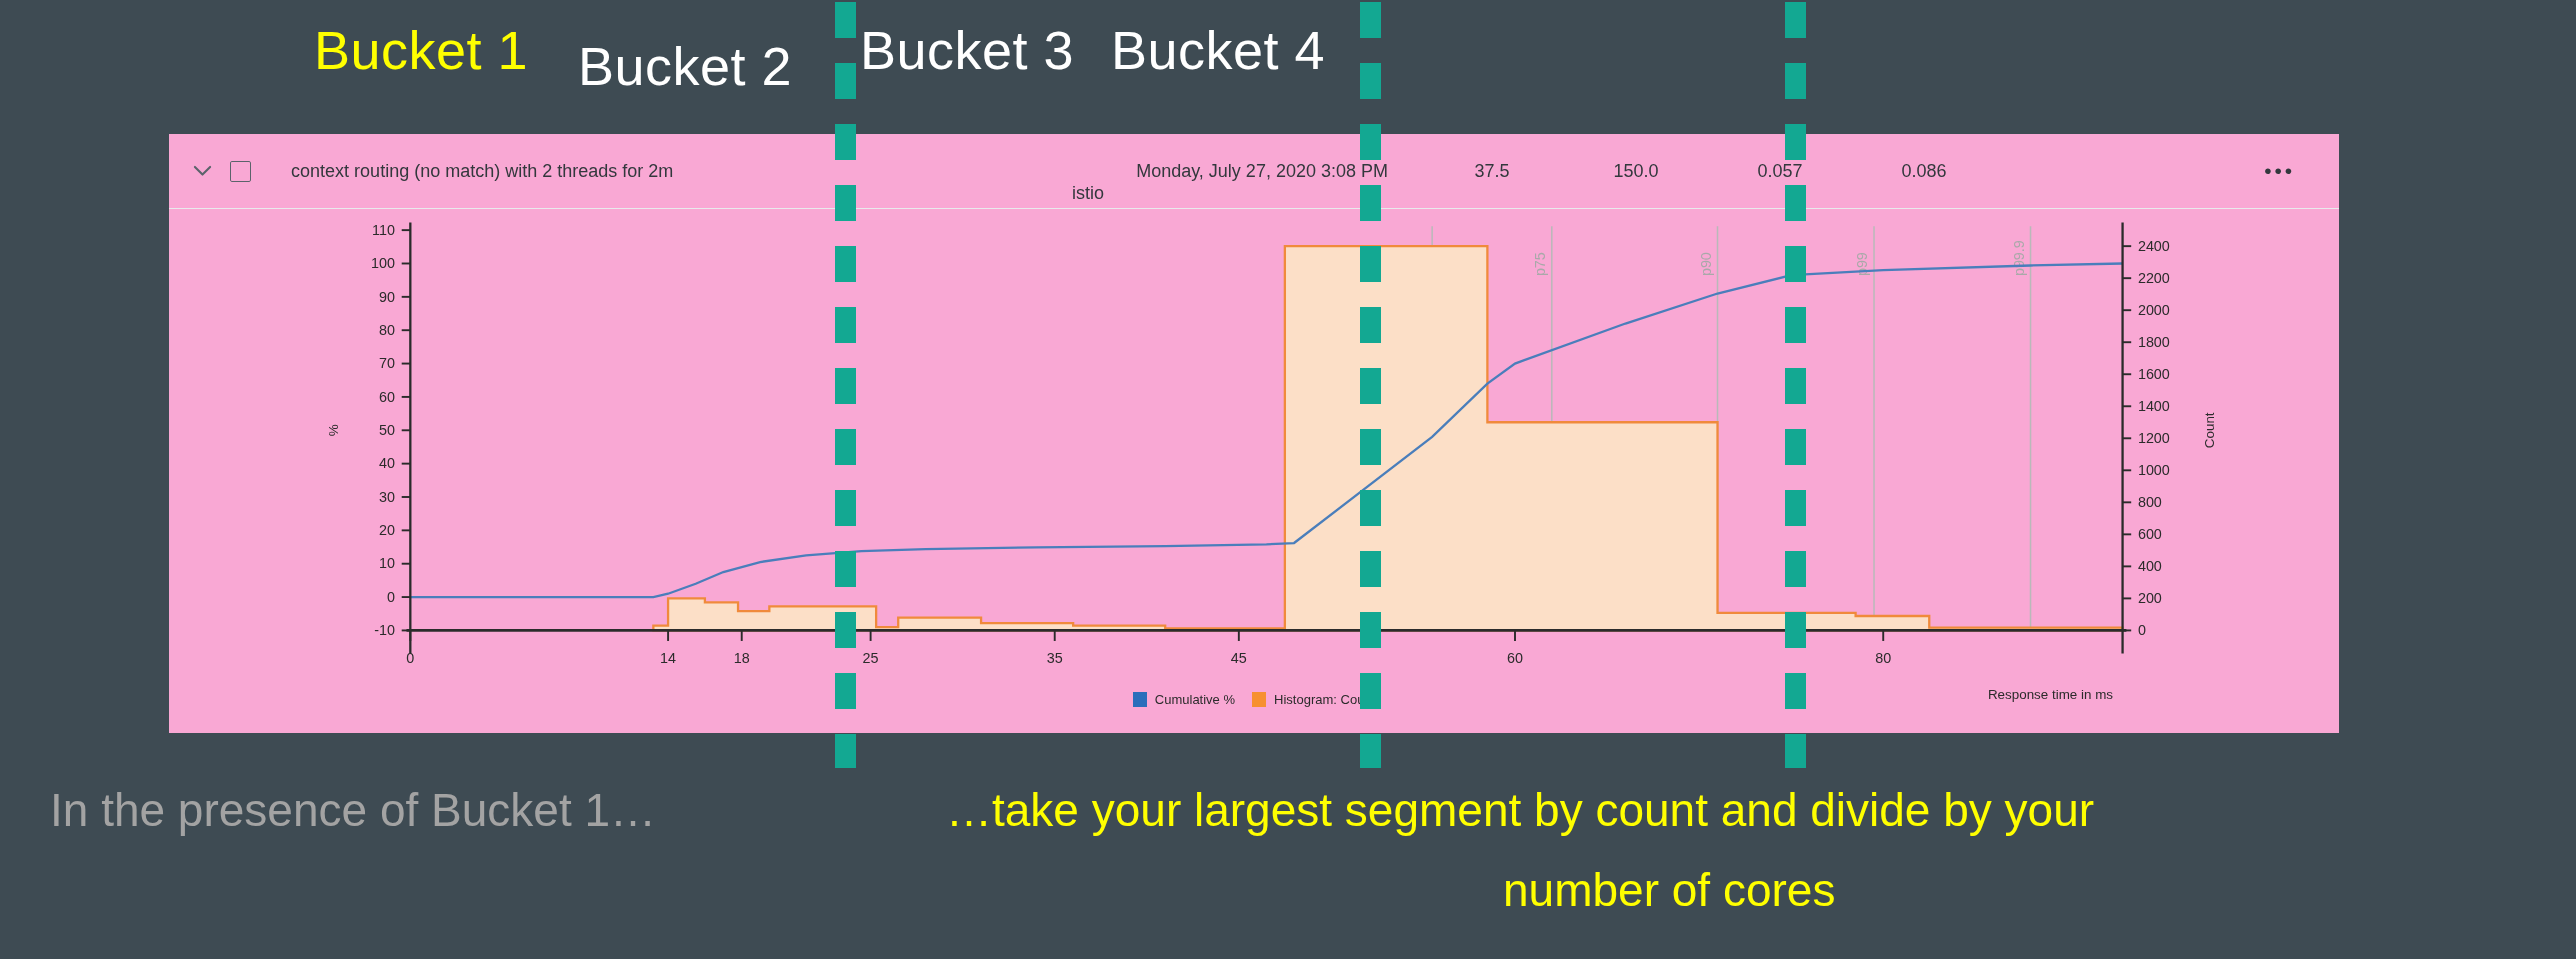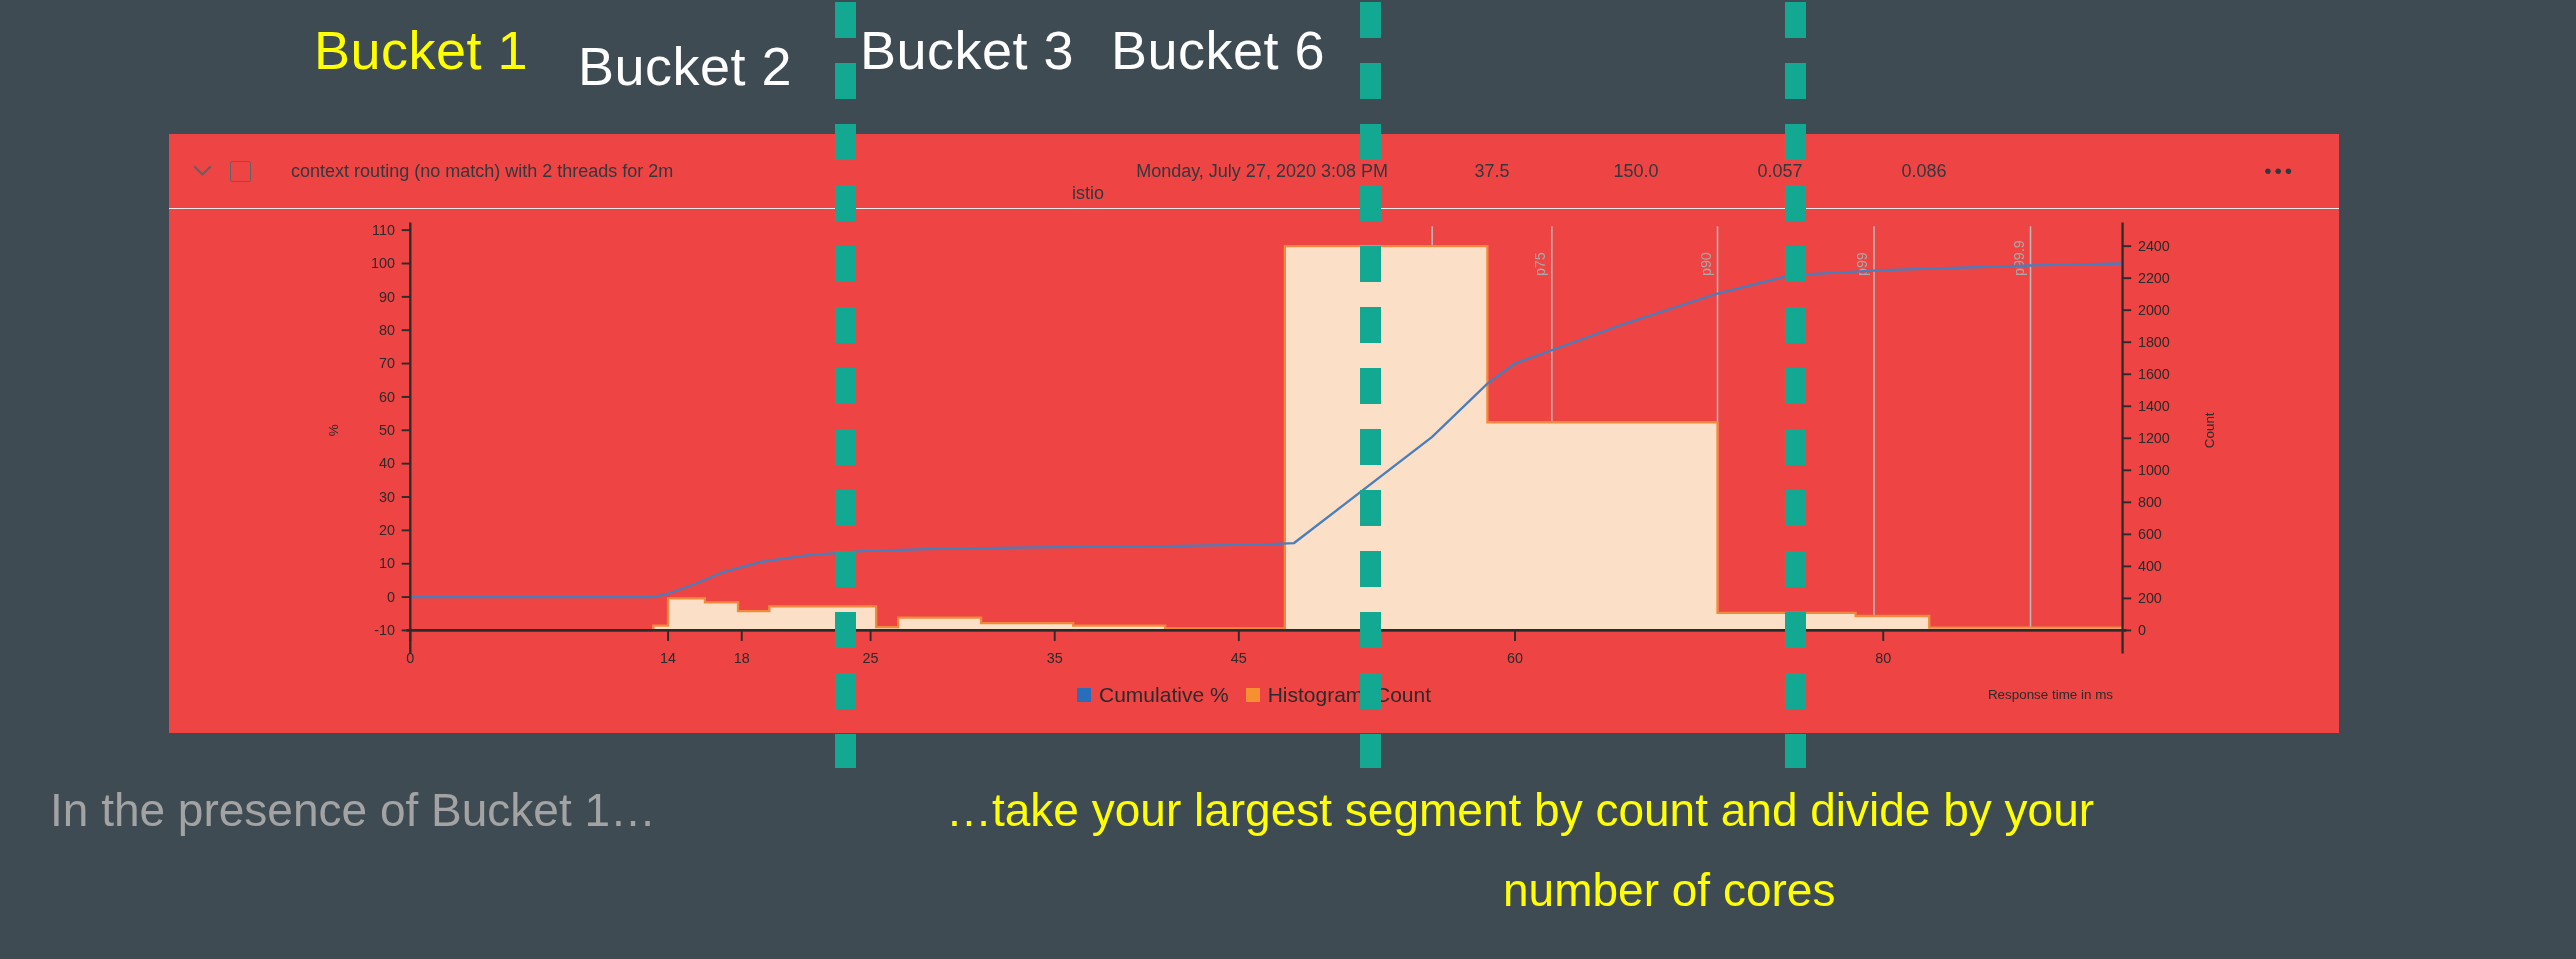--- a/index.html
+++ b/index.html
@@ -33,21 +33,21 @@
       rgba(0,0,0,0) 36px, rgba(0,0,0,0) 61px
     );
     z-index: 40;
   }
 
   
   #card {
     position: absolute;
     left: 169px; top: 134px;
     width: 2170px; height: 599px;
-    background: #ef4444;
+    background: #f9a8d4;
     z-index: 10;
   }
   #card-header {
     position: relative;
     height: 75px;
     border-bottom: 1px solid #e8eaec;
     display: flex;
     align-items: center;
     font-size: 18px;
     color: #33383d;
@@ -74,21 +74,21 @@
 
   .tick-txt { font-family: "Liberation Sans", sans-serif; font-size: 15px; fill: #2b2b2b; }
   .axis-name { font-family: "Liberation Sans", sans-serif; font-size: 14px; fill: #2b2b2b; }
   .pct-txt  { font-family: "Liberation Sans", sans-serif; font-size: 15px; fill: #a9a9a9; }
   .xlab     { font-family: "Liberation Sans", sans-serif; font-size: 15px; fill: #2b2b2b; }
 
   
   #legend {
     position: absolute; left: 0; right: 0; bottom: 25px;
     display: flex; justify-content: center; align-items: center; gap: 17px;
-    font-size: 21px; color: #2b2b2b;
+    font-size: 13px; color: #2b2b2b;
   }
   .lg-item { display: flex; align-items: center; gap: 7.7px; }
   .sw { width: 14.4px; height: 14.4px; display: inline-block; }
 
   
   .caption {
     position: absolute;
     font-size: 46px;
     line-height: 1.02;
     color: #a3a3a3;
@@ -97,21 +97,21 @@
   .caption.accent { color: #ffff00; }
 </style>
 </head>
 <body>
 
 <div id="slide">
 
   <div class="bucket-label accent" style="left:314px;">Bucket 1</div>
   <div class="bucket-label" style="left:578px;margin-top:16px;">Bucket 2</div>
   <div class="bucket-label" style="left:860px;text-align:center;">Bucket 3</div>
-  <div class="bucket-label" style="left:1111px;">Bucket 6</div>
+  <div class="bucket-label" style="left:1111px;">Bucket 4</div>
 
   <div id="card">
 
     <div id="card-header">
       <div class="chev">
         <svg width="19" height="11.5" viewBox="0 0 20 12" aria-hidden="true">
           <path d="M2 2 L10 10 L18 2" stroke="#5b636b" stroke-width="2.2" fill="none" stroke-linecap="round" stroke-linejoin="round"></path>
         </svg>
       </div>
       <div class="cbox"></div>

